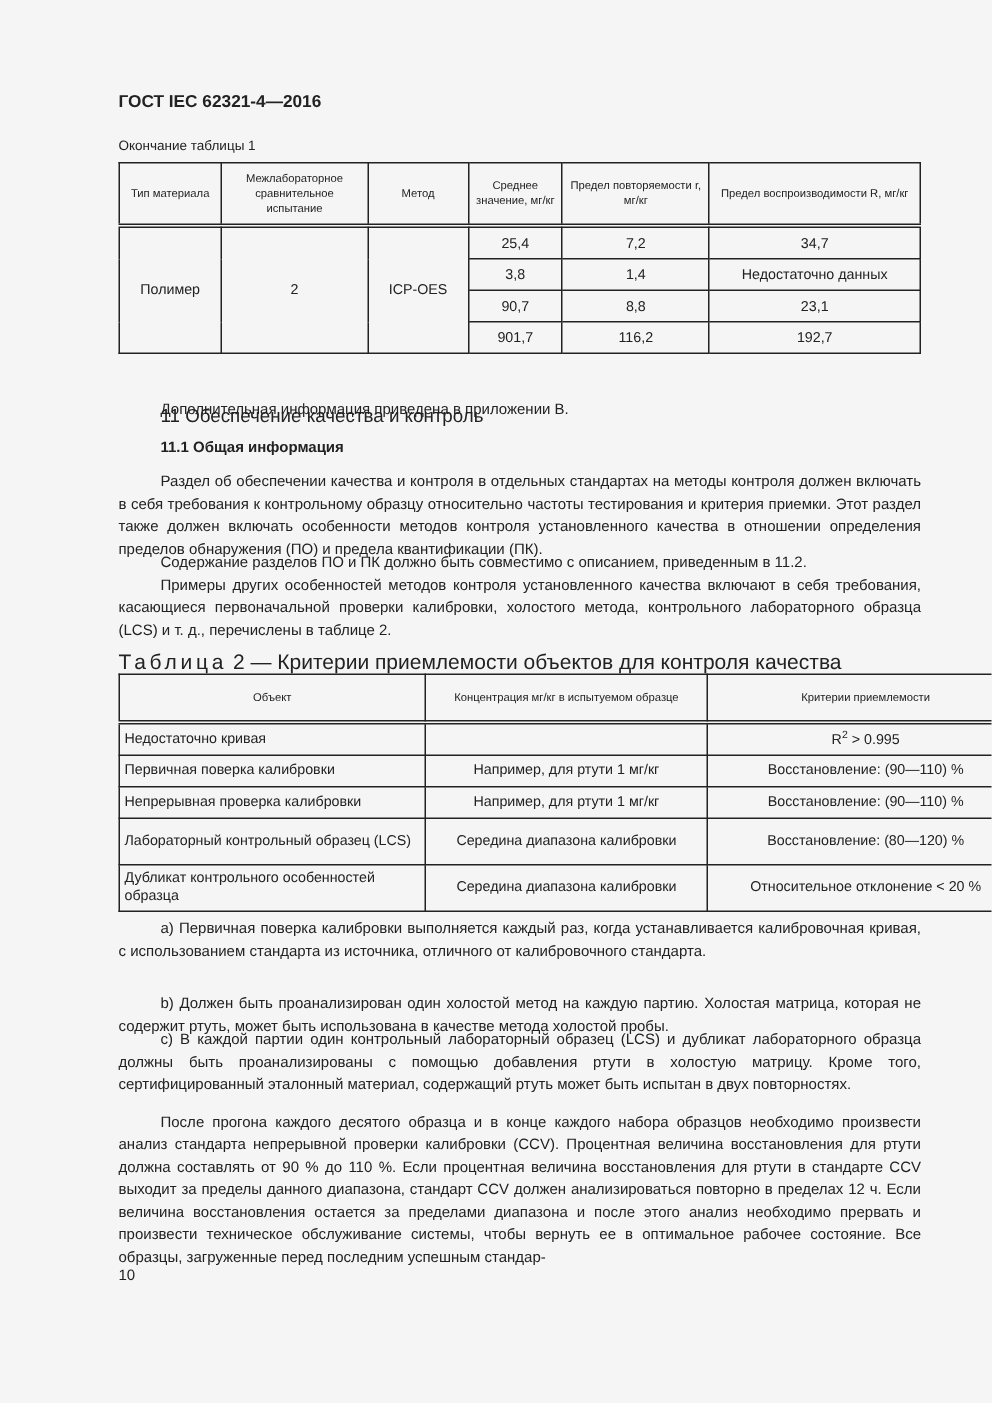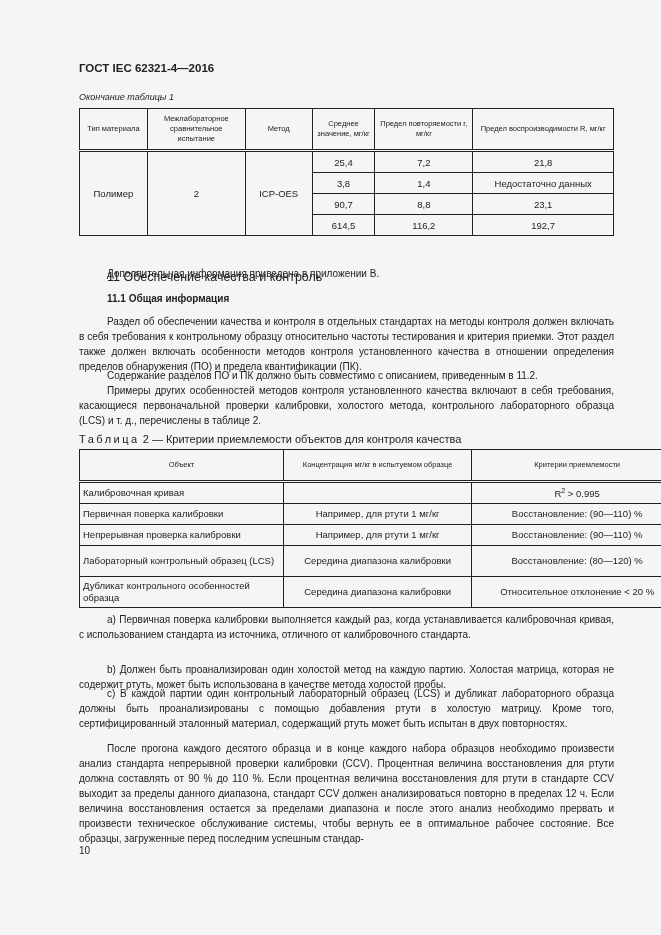--- a/index.html
+++ b/index.html
@@ -2,32 +2,32 @@
 <html><head>
 <meta charset="utf-8">
 <style>
   html, body { margin: 0; padding: 0; }
   body {
     width: 661px; height: 935px; background: #f5f5f5; position: relative; overflow: hidden;
     font-family: "Liberation Sans", sans-serif; color: #222;
   }
   .abs { position: absolute; }
   .doc-id { left: 79px; top: 62px; font-size: 11.5px; font-weight: bold; text-align: center; }
-  .caption-italic { left: 79px; top: 92px; font-size: 9px; font-style: italic; }
+  .caption-italic { left: 79px; top: 92px; font-size: 9px; }
   table { border-collapse: collapse; position: absolute; }
   td, th { border: 1px solid #222; padding: 0 3px; text-align: center; font-weight: normal; color: #222; }
   #t1 { left: 79px; top: 108px; width: 535px; font-size: 9.5px; }
   #t1 th { font-size: 7.5px; line-height: 10px; height: 40px; }
   #t1 thead tr { border-bottom: 3px double #222; }
   #t1 td { height: 20px; }
   .para { left: 79px; width: 535px; font-size: 10px; line-height: 15px; text-align: justify; }
   .indent { text-indent: 28px; }
   .h2 { left: 107px; top: 270px; font-size: 12.5px; font-weight: normal; }
   .h3 { left: 107px; top: 293px; font-size: 10px; font-weight: bold; }
-  .t2cap { left: 79px; top: 433px; font-size: 11px; }
+  .t2cap { left: 79px; top: 433px; font-size: 14px; }
   .t2cap .sp { letter-spacing: 2.5px; }
   #t2 { left: 79px; top: 449px; width: 604px; font-size: 9.5px; }
   #t2 th { font-size: 7.5px; line-height: 10px; height: 30px; }
   #t2 thead tr { border-bottom: 3px double #222; }
   #t2 td { height: 20px; line-height: 12px; }
   #t2 td.left { text-align: left; }
   #t2 tr.tall td { height: 30px; }
   .page-num { left: 79px; top: 845px; font-size: 10px; }
   sup { font-size: 7px; }
 </style>
@@ -56,34 +56,34 @@
       <th>Предел воспроизводимости R, мг/кг</th>
     </tr>
   </thead>
   <tbody>
     <tr>
       <td rowspan="4">Полимер</td>
       <td rowspan="4">2</td>
       <td rowspan="4">ICP-OES</td>
       <td>25,4</td>
       <td>7,2</td>
-      <td>21,8</td>
+      <td>34,7</td>
     </tr>
     <tr>
       <td>3,8</td>
       <td>1,4</td>
       <td>Недостаточно данных</td>
     </tr>
     <tr>
       <td>90,7</td>
       <td>8,8</td>
       <td>23,1</td>
     </tr>
     <tr>
-      <td>614,5</td>
+      <td>901,7</td>
       <td>116,2</td>
       <td>192,7</td>
     </tr>
   </tbody>
 </table>
 
 <div class="abs para indent" style="top:226px;margin-top:40px;">Дополнительная информация приведена в приложении В.</div>
 <div class="abs h2">11 Обеспечение качества и контроль</div>
 <div class="abs h3">11.1 Общая информация</div>
 
@@ -104,21 +104,21 @@
   </colgroup>
   <thead>
     <tr>
       <th>Объект</th>
       <th>Концентрация мг/кг в испытуемом образце</th>
       <th>Критерии приемлемости</th>
     </tr>
   </thead>
   <tbody>
     <tr>
-      <td class="left">Калибровочная кривая</td>
+      <td class="left">Недостаточно кривая</td>
       <td></td>
       <td><span>R</span><sup>2</sup><span> &gt; 0.995</span></td>
     </tr>
     <tr>
       <td class="left">Первичная поверка калибровки</td>
       <td>Например, для ртути 1 мг/кг</td>
       <td>Восстановление: (90—110) %</td>
     </tr>
     <tr>
       <td class="left">Непрерывная проверка калибровки</td>

